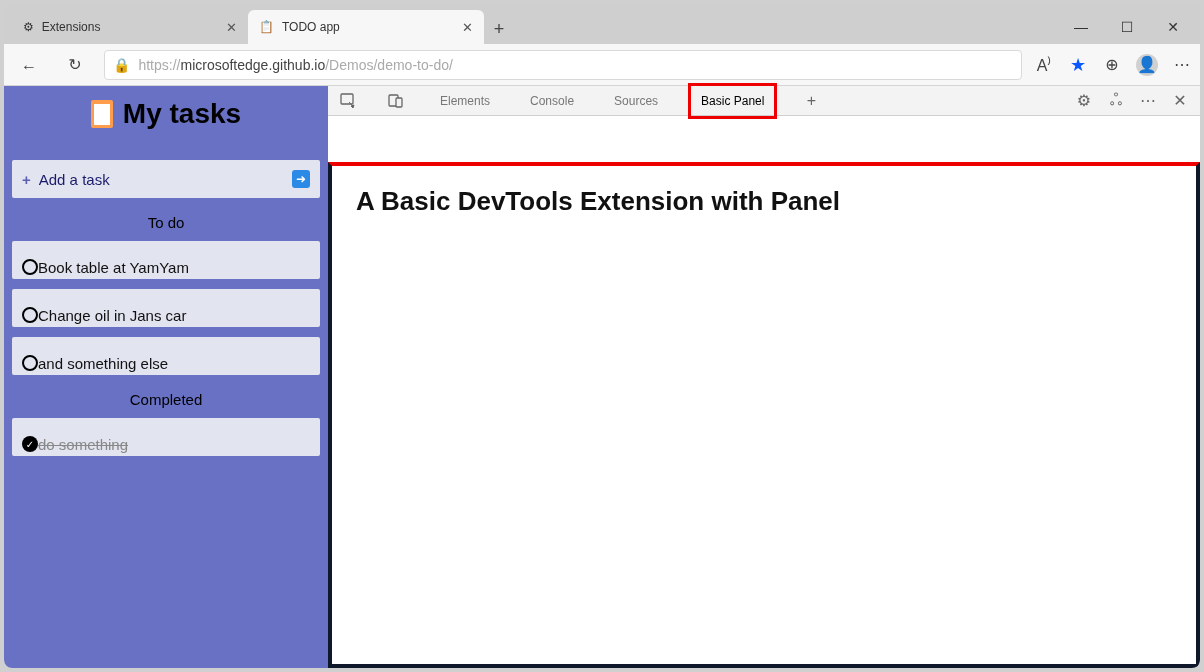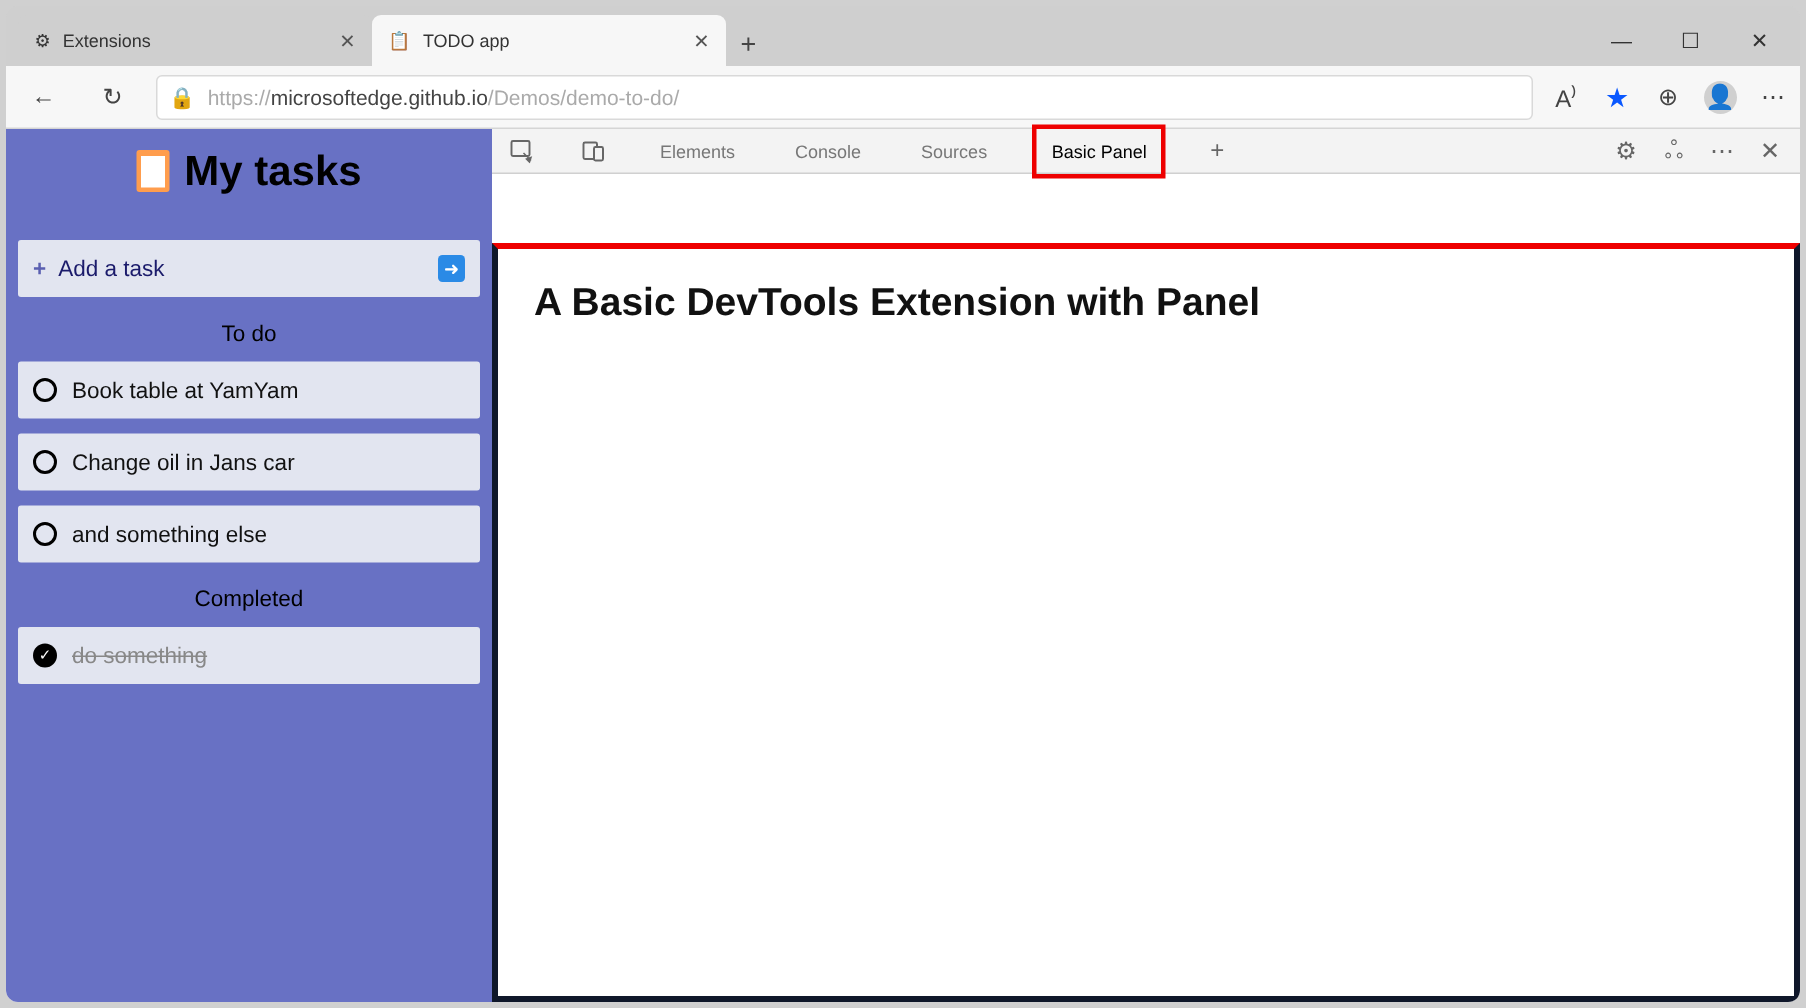--- a/index.html
+++ b/index.html
@@ -81,21 +81,21 @@
       font-size: 15px; gap: 8px; margin-top: 20px; cursor: text;
     }
     .addtask .submit {
       width: 18px; height: 18px; background:#2a8ae6; border-radius:3px;
       margin-left:auto; display:flex; align-items:center; justify-content:center;
       color:#fff; font-size:12px;
     }
     .section-label { text-align: center; color:#000; font-size:15px; margin-top:6px; }
     .task {
       background: #e2e5f0; border-radius: 2px; height: 38px;
-      display: flex; align-items: center; padding: 0 10px; gap: 10px;
+      display: flex; align-items: flex-start; padding: 18px 10px; 
       font-size: 15px; color:#111; cursor:pointer;
     }
     .circle { width:16px; height:16px; border:2px solid #000; border-radius:50%; }
     .check { width:16px; height:16px; background:#000; border-radius:50%;
       display:flex; align-items:center; justify-content:center; color:#fff; font-size:10px; }
     .done { text-decoration: line-through; color: #888; }
     .devtools { flex:1; display:flex; flex-direction:column; }
     .dt-toolbar {
       height: 30px; display:flex; align-items:center; background:#f3f3f3;
       border-bottom:1px solid #d0d0d0; padding: 0 6px; gap:20px;

